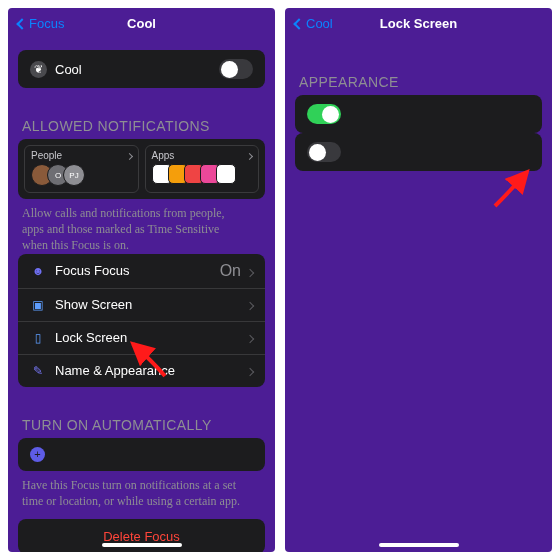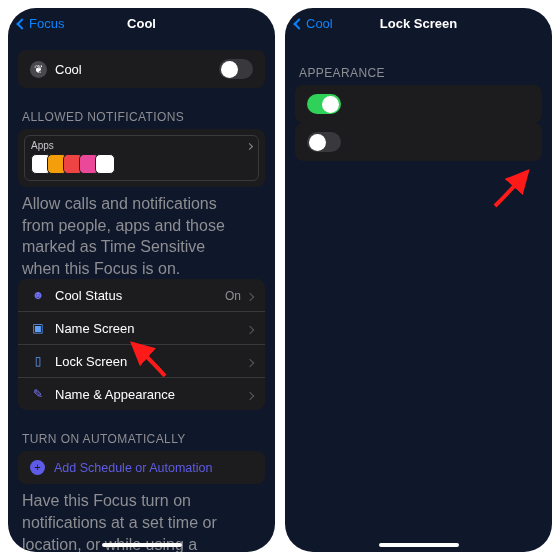--- a/index.html
+++ b/index.html
@@ -7,22 +7,22 @@
     background: #ffffff;
     font-family: -apple-system, BlinkMacSystemFont, "Helvetica Neue", sans-serif;
     width: 560px;
     height: 560px;
     overflow: hidden;
     display: flex;
     gap: 10px;
     padding: 8px;
   }
   .phone {
-    background: #0f172a;
-    border-radius: 28px;
+    background: #4c1d95;
+    border-radius: 4px;
     width: 268px;
     height: 544px;
     position: relative;
     overflow: hidden;
     color: #fff;
     font-size: 13px;
   }
   .navbar {
     display: flex;
     align-items: center;
@@ -74,30 +74,31 @@
   }
   .cell-group .row:last-child { border-bottom: none; }
   .row .left { display: flex; align-items: center; gap: 9px; }
   .ico {
     width: 16px; height: 16px;
     display: flex; align-items: center; justify-content: center;
     font-size: 12px;
   }
   .section-label {
     color: #8e8e93;
-    font-size: 12px;
+    font-size: 14px;
     letter-spacing: 0.4px;
-    margin: 22px 4px 5px 4px;
+    margin: 30px 4px 5px 4px;
     text-transform: uppercase;
   }
   .footer-text {
     color: #8e8e93;
-    font-size: 16px;
+    font-size: 12px;
     line-height: 1.35;
     margin: 6px 18px 0 4px;
+    font-family: Liberation Serif, serif;
   }
   .toggle {
     width: 34px; height: 20px;
     background: #39393d;
     border-radius: 20px;
     position: relative;
   }
   .toggle.on { background: #30d158; }
   .toggle .knob {
     position: absolute;
@@ -109,21 +110,21 @@
   }
   .toggle.on .knob { left: auto; right: 2px; }
   .chev-right::after {
     content: "";
     display: inline-block;
     width: 5px; height: 5px;
     border-right: 1.5px solid #5a5a5e;
     border-top: 1.5px solid #5a5a5e;
     transform: rotate(45deg);
   }
-  .value-label { color: #8e8e93; margin-right: 6px; font-size: 12px; }
+  .value-label { color: #8e8e93; margin-right: 6px; font-size: 16px; }
   .allowed-box {
     background: #1c1c1e;
     border-radius: 8px;
     padding: 6px;
     display: flex;
     gap: 6px;
   }
   .allowed-col {
     border: 0.5px solid #3a3a3c;
     border-radius: 6px;
@@ -234,46 +235,57 @@
       </div>
       <div class="toggle">
           <div class="knob"></div>
         </div>
     </div>
 
     <div class="section-label">ALLOWED NOTIFICATIONS</div>
     <div class="allowed-box">
       <div class="allowed-col">
         <div class="hdr">
+            <span>People</span>
+            <span class="mini-chev"></span>
+          </div>
+        <div class="avatars">
+          <div class="av" style="background:#8a5a3a;"></div>
+          <div class="av" style="background:#6e6e73;">O</div>
+          <div class="av" style="background:#8e8e93;">PJ</div>
+        </div>
+      </div>
+      <div class="allowed-col">
+        <div class="hdr">
             <span>Apps</span>
             <span class="mini-chev"></span>
           </div>
         <div class="apps">
           <div class="ap" style="background:#fff;"></div>
           <div class="ap" style="background:#f59e0b;"></div>
           <div class="ap" style="background:#ef4444;"></div>
           <div class="ap" style="background:#ec4899;"></div>
           <div class="ap" style="background:#fff;"></div>
         </div>
       </div>
     </div>
     <div class="footer-text">Allow calls and notifications from people, apps and those marked as Time Sensitive when this Focus is on.</div>
 
     <div class="cell-group">
       <div class="row">
         <div class="left">
             <span class="ico" style="color:#6f6ff2;">☻</span>
-            <span>Cool Status</span>
+            <span>Focus Focus</span>
           </div>
         <div><span class="value-label">On</span><span class="chev-right"></span></div>
       </div>
       <div class="row">
         <div class="left">
             <span class="ico" style="color:#5e9eff;">▣</span>
-            <span>Name Screen</span>
+            <span>Show Screen</span>
           </div>
         <span class="chev-right"></span>
       </div>
       <div class="row">
         <div class="left">
             <span class="ico" style="color:#5e9eff;">▯</span>
             <span>Lock Screen</span>
           </div>
         <span class="chev-right"></span>
       </div>
@@ -282,21 +294,20 @@
             <span class="ico" style="color:#7a7aff;">✎</span>
             <span>Name &amp; Appearance</span>
           </div>
         <span class="chev-right"></span>
       </div>
     </div>
 
     <div class="section-label">TURN ON AUTOMATICALLY</div>
     <div class="automation-row">
       <span class="plus-circle">+</span>
-      <span>Add Schedule or Automation</span>
     </div>
     <div class="footer-text">Have this Focus turn on notifications at a set time or location, or while using a certain app.</div>
 
     <div class="delete-row">Delete Focus</div>
   </div>
   <div class="home-indicator"></div>
 
   <div class="arrow" style="left:115px; top:330px;">
     <svg width="46" height="42">
       <defs>

